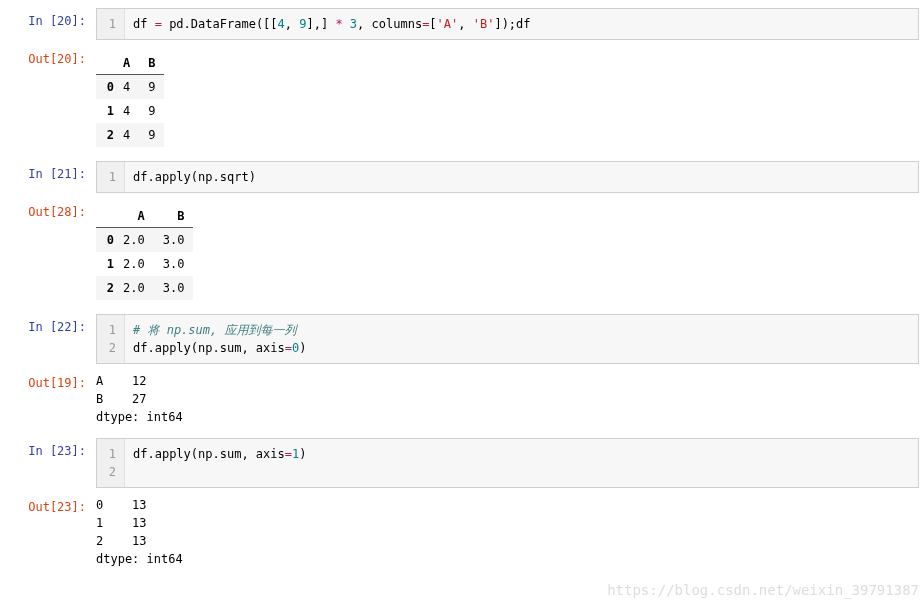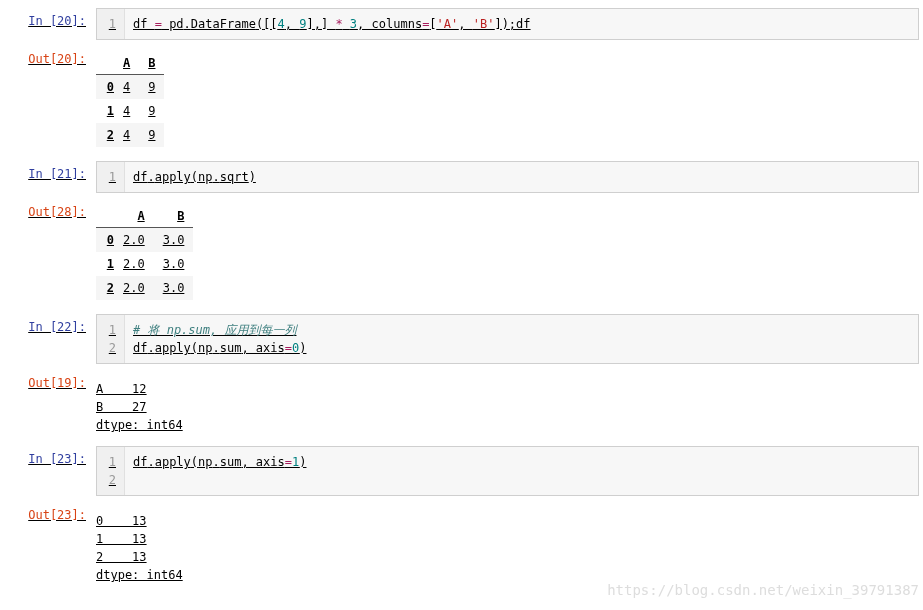--- a/index.html
+++ b/index.html
@@ -3,21 +3,21 @@
   <meta charset="utf-8">
   <style>
     * { box-sizing: border-box; margin: 0; padding: 0; }
     body {
       font-family: Menlo, Consolas, "DejaVu Sans Mono", monospace;
       font-size: 12px;
       background: #ffffff;
       padding: 8px 4px;
       width: 923px;
     }
-    .cell { display: flex; align-items: flex-start; margin-bottom: 6px; text-decoration: underline; }
+    .cell { display: flex; align-items: flex-start; margin-bottom: 6px; }
     .prompt { width: 92px; text-align: right; padding: 6px 10px 0 0; flex-shrink: 0; }
     .prompt-in { color: #303F9F; }
     .prompt-out { color: #D84315; }
     .code-box {
       flex: 1; border: 1px solid #cfcfcf; background: #f7f7f7;
       display: flex;
     }
     .ln-gutter {
       background: #f0f0f0; border-right: 1px solid #e0e0e0;
       padding: 6px 8px; color: #999; text-align: right; min-width: 28px;
@@ -36,21 +36,21 @@
       font-family: Menlo, Consolas, monospace;
     }
     .df-table thead th {
       border-bottom: 1px solid #555; padding: 4px 9px; text-align: right; font-weight: bold;
     }
     .df-table th.idx, .df-table td.idx { font-weight: bold; text-align: right; }
     .df-table td { padding: 5px 9px; text-align: right; }
     .df-table tbody tr:nth-child(odd) td,
     .df-table tbody tr:nth-child(odd) th { background: #f5f5f5; }
     .df-table thead th:first-child { min-width: 14px; }
-    .series { white-space: pre; line-height: 1.5; margin-top: 8px; }
+    .series { white-space: pre; line-height: 1.5; }
     .watermark {
       position: fixed; bottom: 12px; right: 4px;
       color: #ddd; font-family: Menlo, Consolas, monospace; font-size: 14px;
     }
     .ln-gutter div { line-height: 1.5; }
   </style>
 </head>
 <body>
 
 <div id="root">

